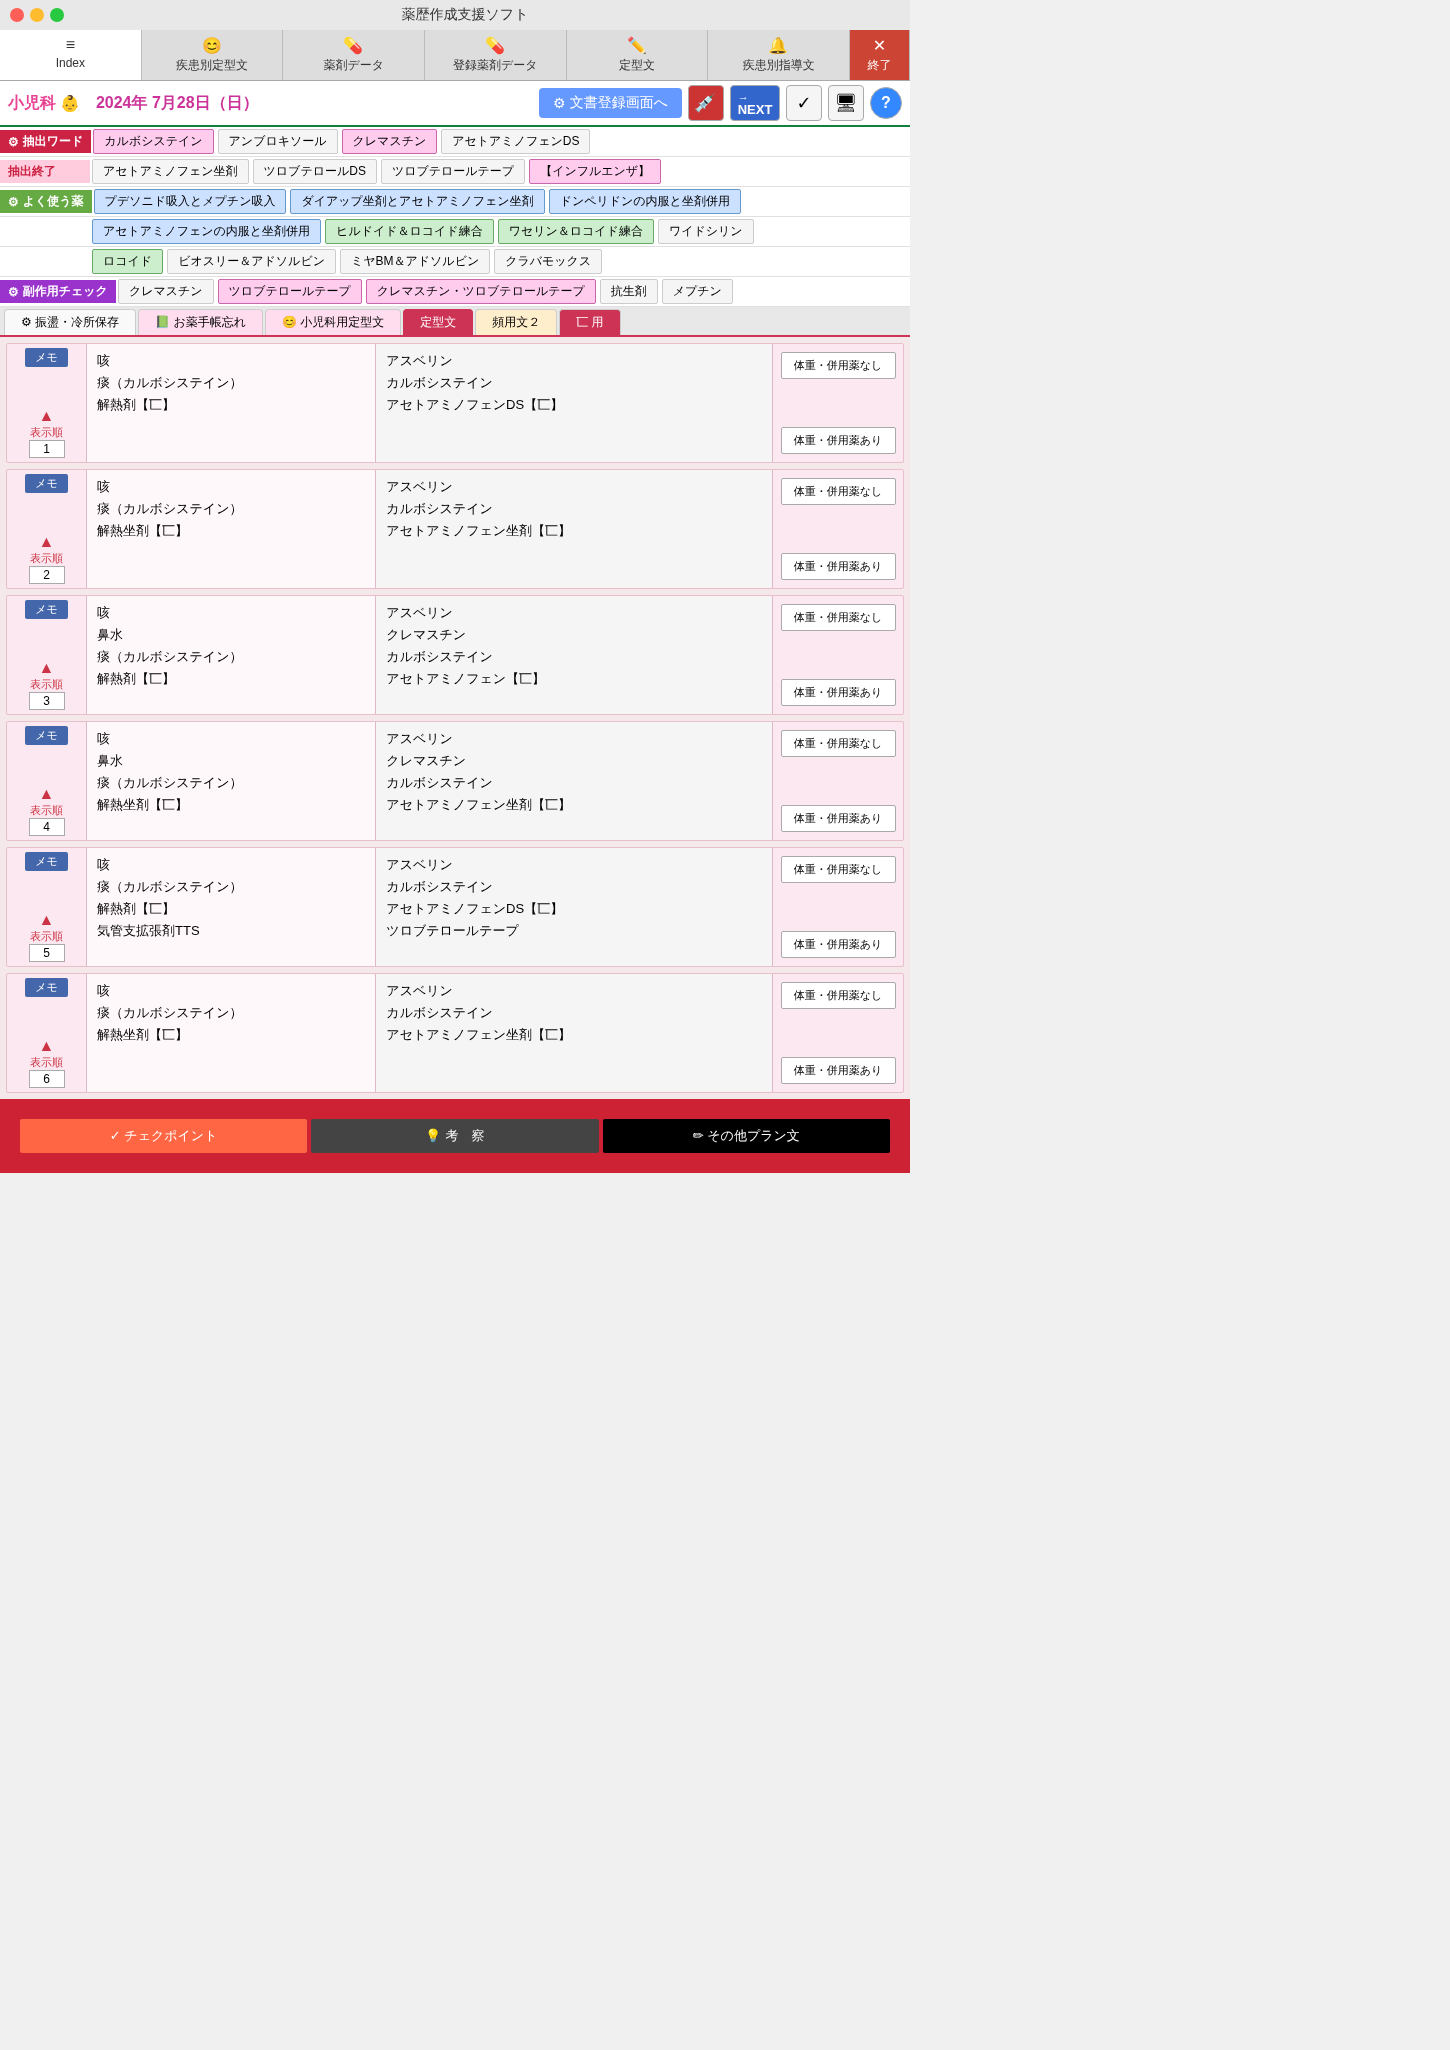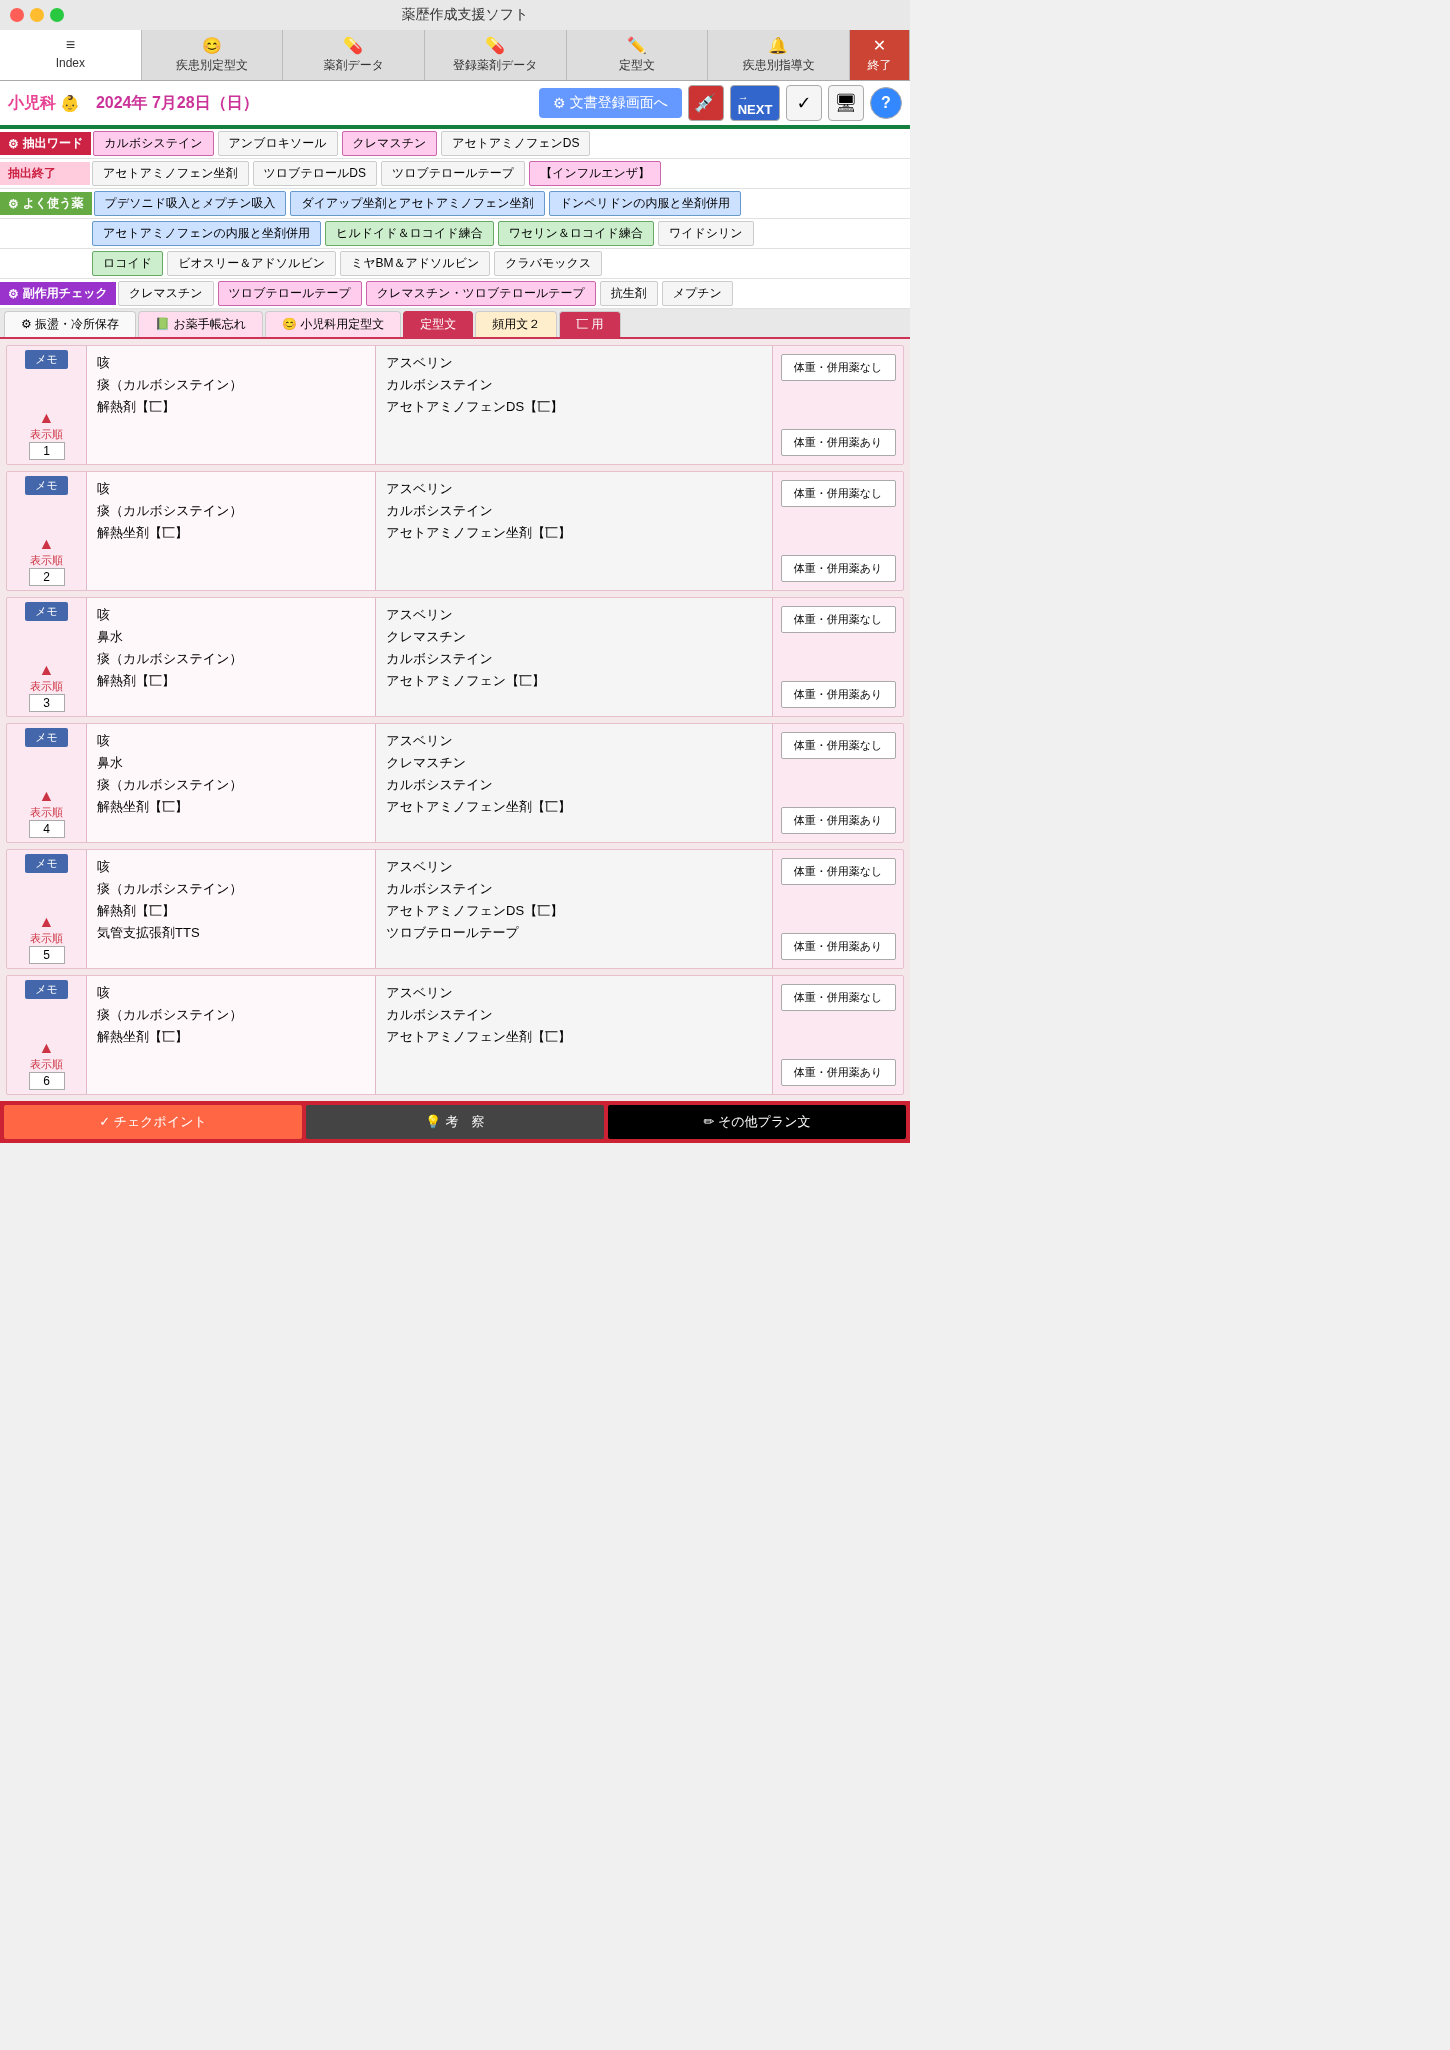--- a/index.html
+++ b/index.html
@@ -65,21 +65,21 @@
     }
     .nav-tab.active { background: #fff; }
     .nav-tab-icon { font-size: 16px; }
 
     
     .header-row {
       display: flex;
       align-items: center;
       background: #fff;
       padding: 4px 8px;
-      border-bottom: 4px solid #15803d;
+      border-bottom: 2px solid #15803d;
       gap: 8px;
     }
     .dept-label {
       color: #e84393;
       font-size: 16px;
       font-weight: bold;
       display: flex;
       align-items: center;
       gap: 4px;
     }
@@ -275,21 +275,21 @@
       cursor: pointer;
       border-radius: 2px;
       width: 115px;
       text-align: center;
     }
 
     
     .bottom-bar {
       display: flex;
       background: #cc2233;
-      padding: 4px;
+      padding: 20px;
       gap: 4px;
       position: sticky;
       bottom: 16px;
     }
     .bottom-btn {
       flex: 1;
       background: #ff6644;
       color: #fff;
       border: none;
       padding: 8px;

